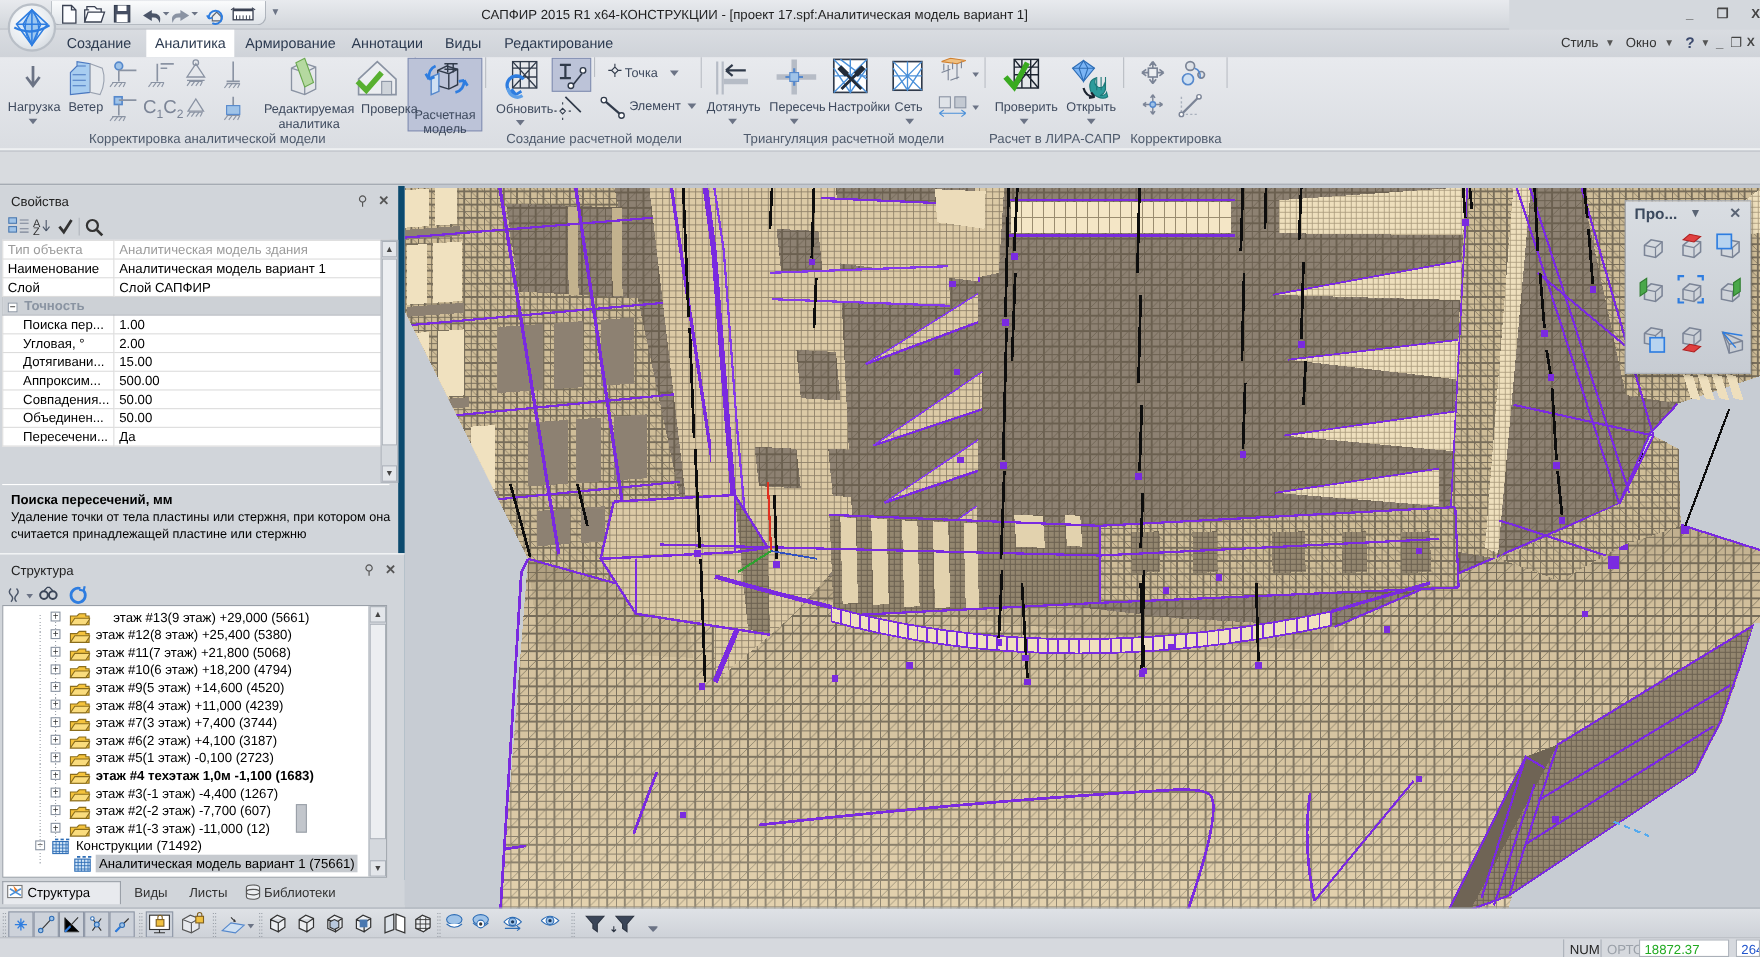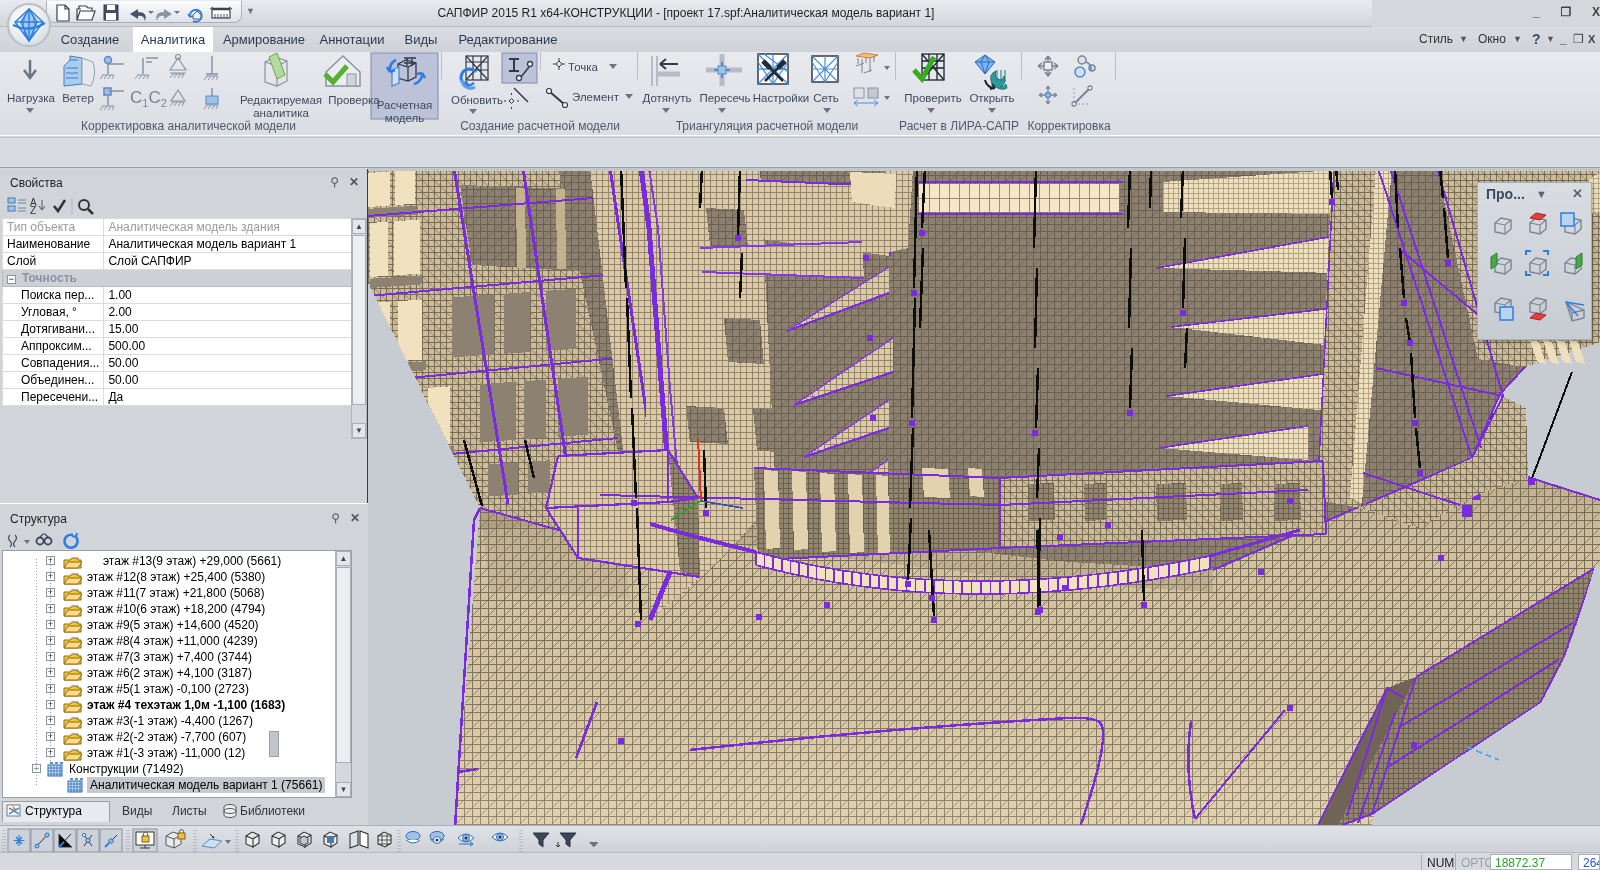--- a/index.html
+++ b/index.html
@@ -36,21 +36,21 @@
   .rlabel { position:absolute; bottom:2px; left:0; right:0; text-align:center;
     font-size:12px; color:#4e5a6c; white-space:nowrap; }
   .rtext { font-size:11.5px; color:#3e4a5e; text-align:center; line-height:13px; }
 
   
   #strip { position:absolute; left:0; top:137px; width:1600px; height:31px;
     background:#d8dbdf; border-top:1px solid #c2c6cc; border-bottom:1px solid #9aa0a8;}
 
   
   #leftpanel { position:absolute; left:0; top:169px; width:368px; height:653px;
-    background:#d1d5da; border-right:1px solid #0c4a6e; font-size:12px; }
+    background:#d1d5da; border-right:6px solid #0c4a6e; font-size:12px; }
   .phead { position:relative; height:22px; color:#222; }
   .phead .t { position:absolute; left:10px; top:4px; font-size:12px; }
   .phead .pin { position:absolute; right:28px; top:3px; color:#555; font-size:12px;}
   .phead .x { position:absolute; right:8px; top:3px; color:#555; font-size:12px; font-weight:bold;}
 
   table.props { border-collapse:collapse; width:352px; margin-left:2px; background:#fff; }
   table.props td { border:1px solid #dcdcdc; height:17px; padding:0 4px; font-size:12px;
      white-space:nowrap; overflow:hidden; }
   td.lbl { width:96px; color:#000; }
   td.val { color:#000; }
@@ -403,20 +403,24 @@
               <td class="val">Да</td>
             </tr>
       </tbody>
         </table>
 
       <div style="position:absolute;right:0px;top:0;width:16px;height:221px;background:#d4d8dd;border:1px solid #b0b5bc;">
         <div style="position:absolute;top:0;width:14px;height:15px;background:#e3e6ea;border:1px solid #aab0b8;text-align:center;font-size:8px;color:#444;line-height:14px;">▲</div>
         <div style="position:absolute;top:16px;width:14px;height:170px;background:#eceef1;border:1px solid #aab0b8;"></div>
         <div style="position:absolute;bottom:0;width:14px;height:15px;background:#e3e6ea;border:1px solid #aab0b8;text-align:center;font-size:8px;color:#444;line-height:14px;">▼</div>
       </div>
+    </div>
+    <div id="descbox">
+      <div style="font-weight:bold;padding-top:2px;">Поиска пересечений, мм</div>
+      <div style="padding-top:3px;line-height:15px;font-size:11.5px;white-space:nowrap;">Удаление точки от тела пластины или стержня, при котором она<br>считается принадлежащей пластине или стержню</div>
     </div>
 
     <div style="position:absolute;left:0;top:334px;width:368px;height:466px;background:#d1d5da;border-top:1px solid #fff;">
       <div class="phead" style="margin-top:4px;">
         <span class="t">Структура</span>
           <span class="pin">⚲</span>
           <span class="x">✕</span>
       </div>
       <svg width="368" height="22" style="display:block;">
         <g fill="none" stroke="#4a5568" stroke-width="1.3">

